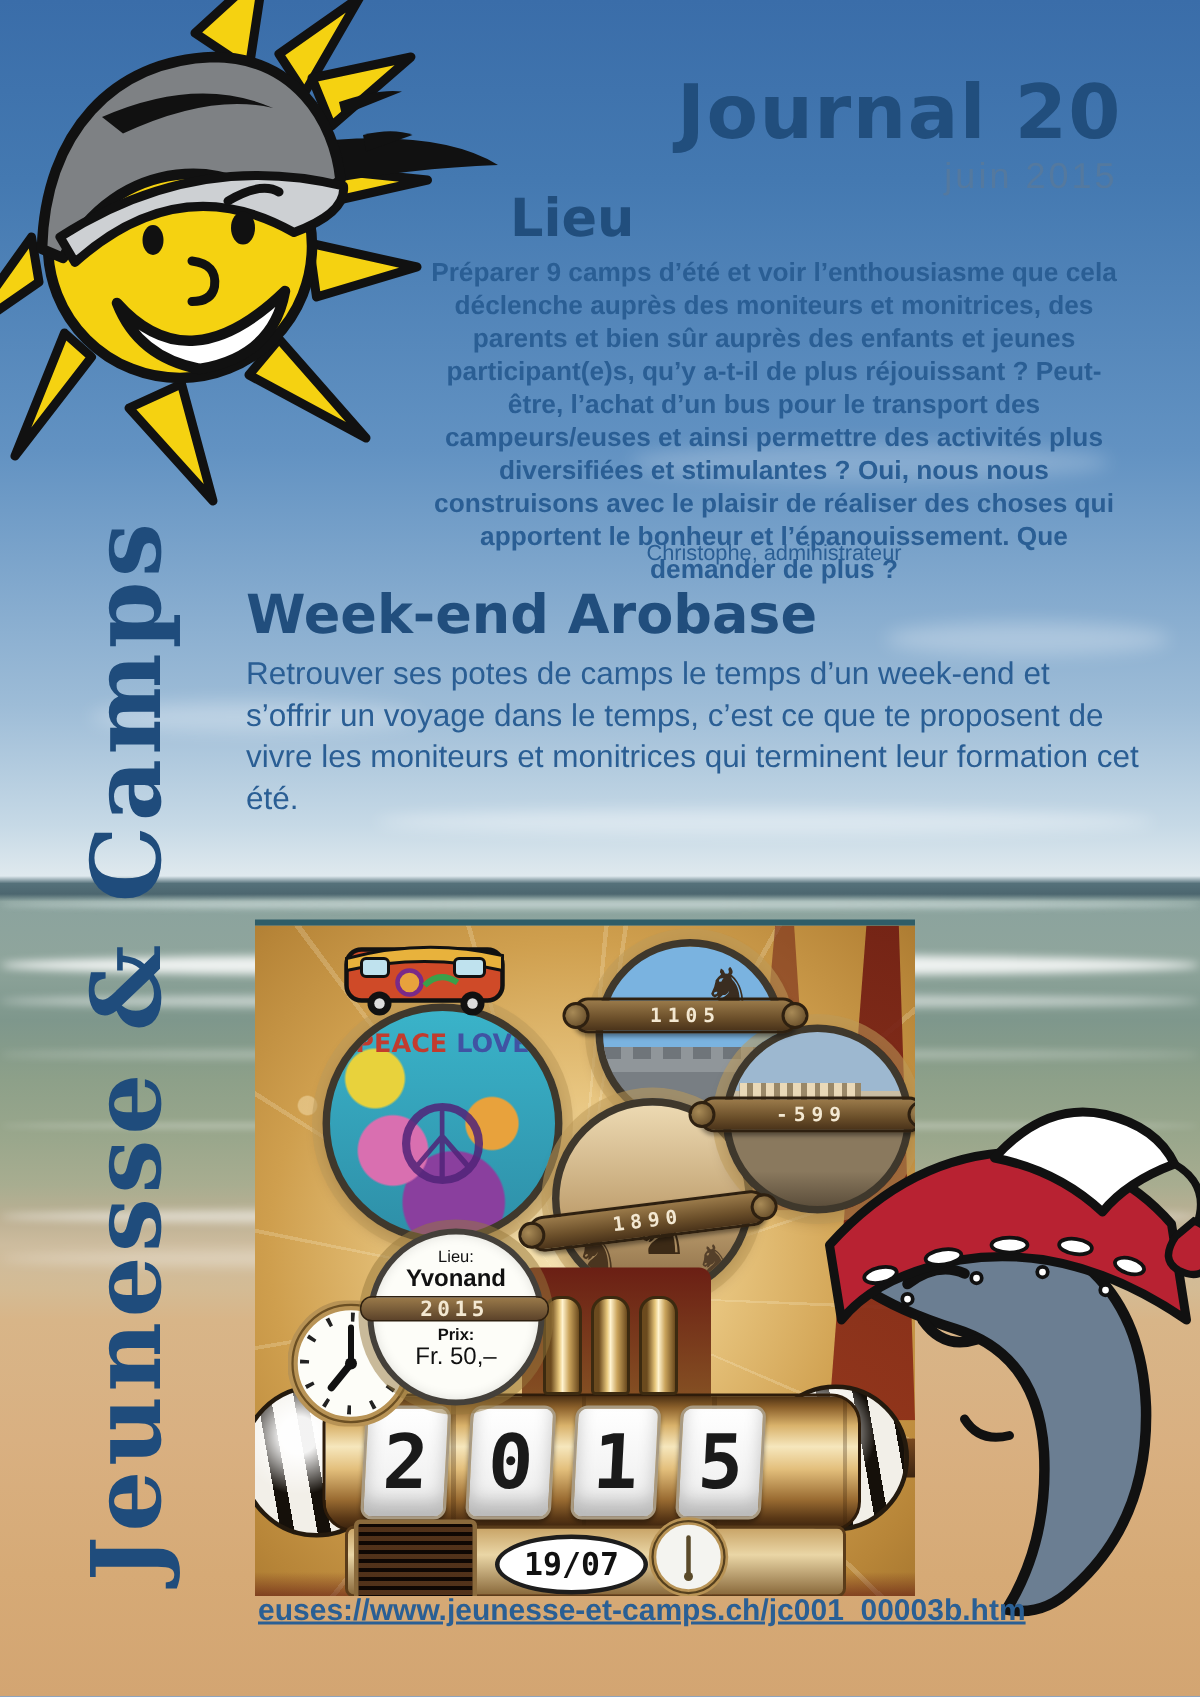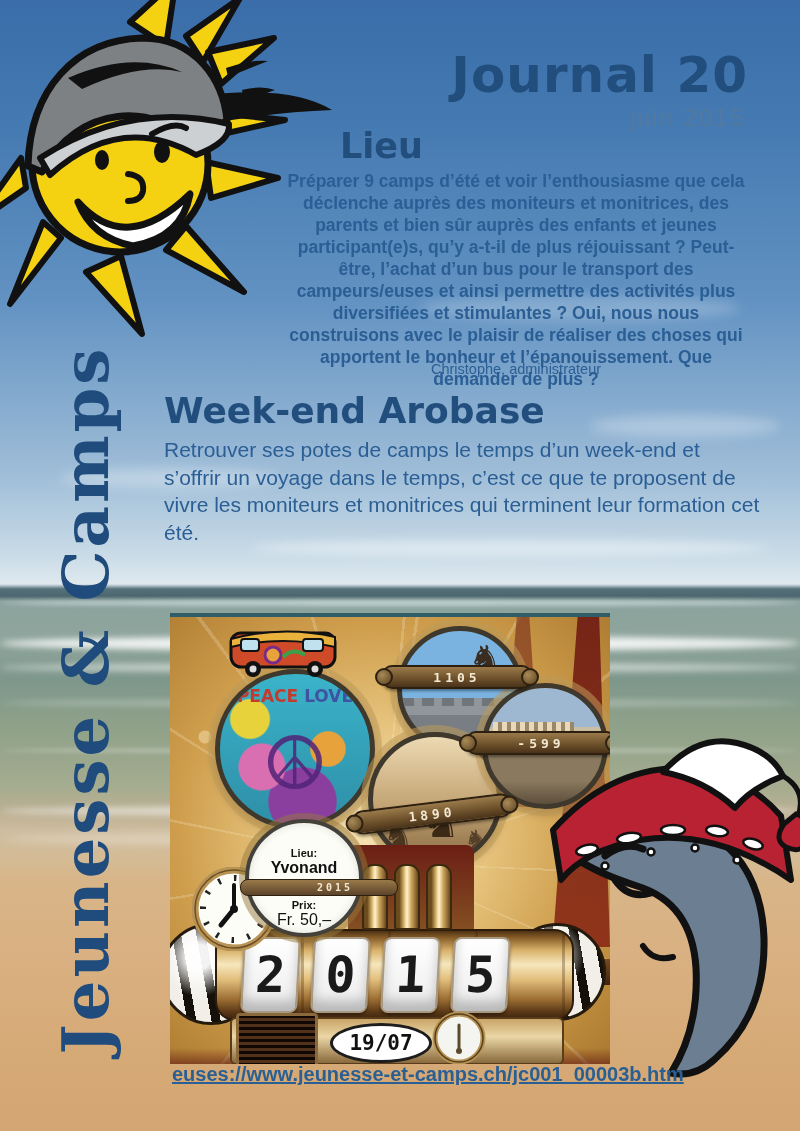--- a/index.html
+++ b/index.html
@@ -116,26 +116,26 @@
   .plate::before{left:-9px;} .plate::after{right:-9px;}
   .plate-hippie{left:28px;top:146px;width:182px;}
   .plate-knight{left:212px;top:48px;width:146px;}
   .plate-horses{left:182px;top:185px;width:156px;transform:rotate(-7deg);}
   .plate-acropolis{left:296px;top:114px;width:146px;}
 
   .info-badge{position:absolute;left:75px;top:202px;width:110px;height:110px;z-index:7;
     background:#fdfdf8;border-radius:50%;border:4px solid #44403a;
     box-shadow:0 0 0 6px rgba(150,120,60,.5), inset 0 0 8px rgba(0,0,0,.12);
     text-align:center;color:#111;}
-  .info-lieu-label{margin-top:24px;font-size:11px;font-weight:bold;}
+  .info-lieu-label{margin-top:9px;font-size:11px;font-weight:normal;}
   .info-lieu{font-size:16px;font-weight:bold;line-height:17px;}
   .info-band{position:relative;left:-9px;width:124px;height:15px;margin:3px 0;
     display:flex;align-items:center;justify-content:center;
     background:linear-gradient(180deg,#9a7a4a,#5c432a);border:1px solid #2e2010;border-radius:8px;
-    color:#f3e8d2;font-family:"DejaVu Sans Mono",monospace;font-weight:bold;font-size:10px;letter-spacing:3px;padding-left:32px;}
+    color:#f3e8d2;font-family:"DejaVu Sans Mono",monospace;font-weight:bold;font-size:14px;letter-spacing:3px;}
   .info-prix-label{font-size:11px;font-weight:bold;}
   .info-prix{font-size:16px;font-weight:normal;}
 
   .clock{position:absolute;left:22px;top:250px;z-index:6;}
 
   .pillar-panel{position:absolute;left:178px;top:228px;width:126px;height:105px;z-index:4;
     background:linear-gradient(180deg,#6b1f14,#8a5a26);border-radius:8px;}
   .pillar{position:absolute;top:247px;width:22px;height:62px;z-index:5;
     background:linear-gradient(90deg,#6b4a1e 0 15%,#e8c87c 40%,#fff3cf 50%,#caa45c 70%,#6b4a1e);
     border:2px solid #3c2a10;border-radius:11px 11px 3px 3px;}

